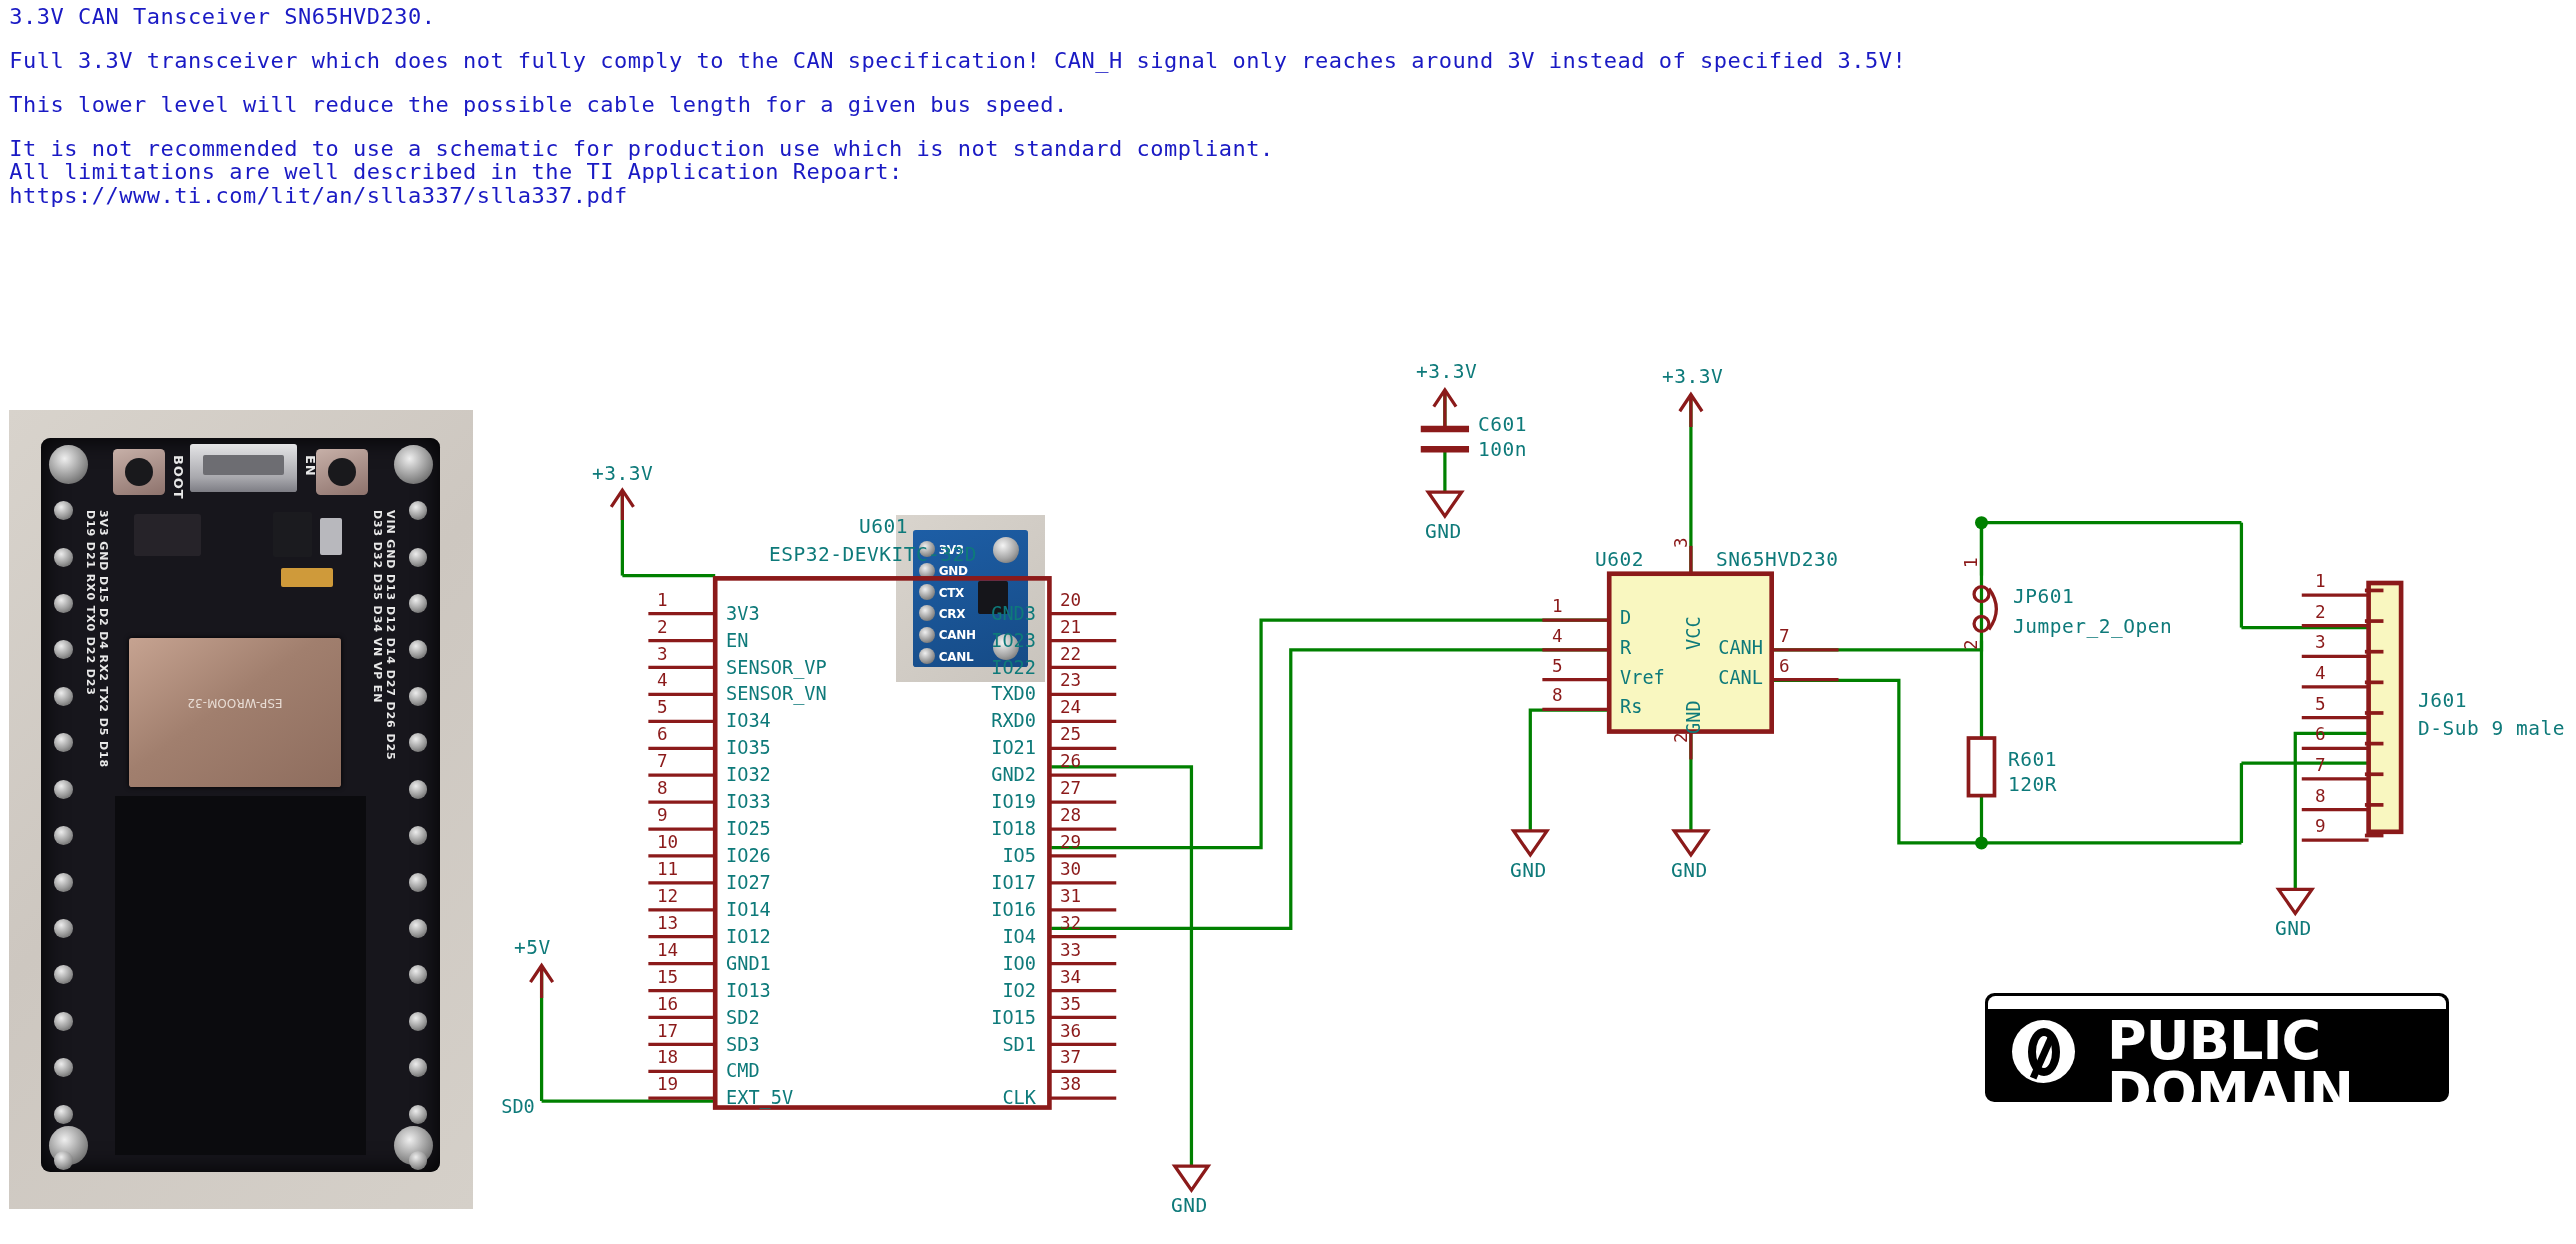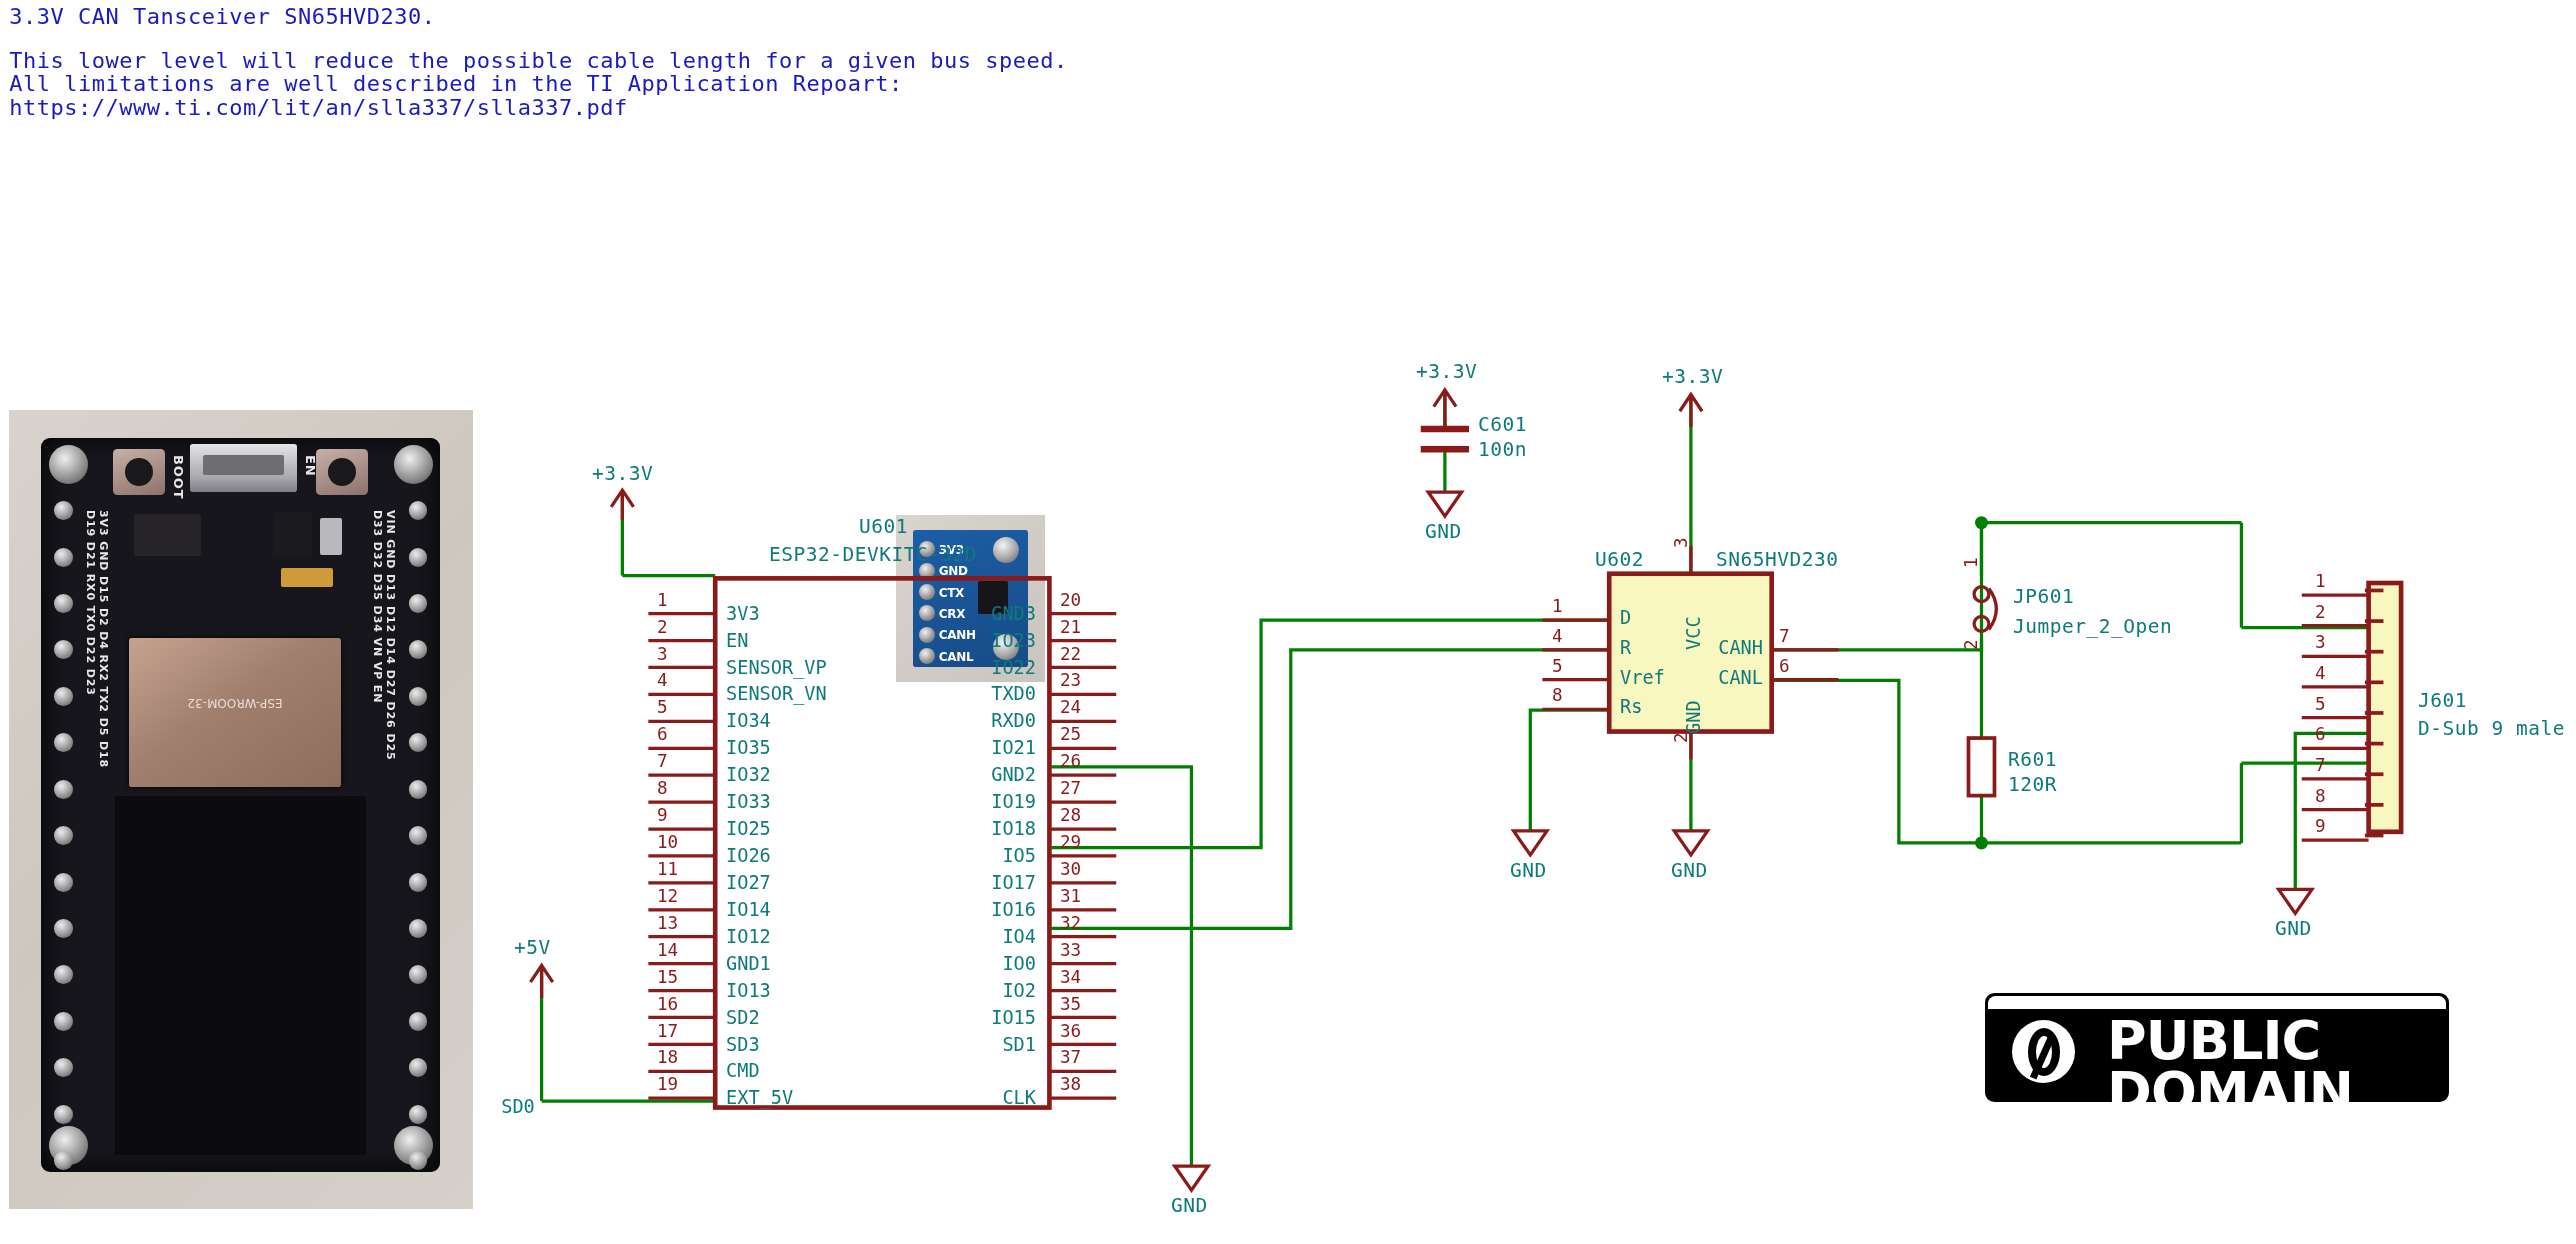--- a/index.html
+++ b/index.html
@@ -83,21 +83,23 @@
   .pnum{position:absolute;color:#8b1a1a;font-size:17.6px;white-space:pre;
      font-family:"DejaVu Sans Mono","Liberation Mono",monospace;}
   .pname{position:absolute;color:#0e7a7a;font-size:18.6px;white-space:pre;
      font-family:"DejaVu Sans Mono","Liberation Mono",monospace;}
 </style>
 </head>
 <body>
 
 <div id="notes">
   <div class="note">3.3V CAN Tansceiver SN65HVD230.</div>
+  <div class="note gap">Full 3.3V transceiver which does not fully comply to the CAN specification! CAN_H signal only reaches around 3V instead of specified 3.5V!</div>
   <div class="note gap">This lower level will reduce the possible cable length for a given bus speed.</div>
+  <div class="note gap">It is not recommended to use a schematic for production use which is not standard compliant.</div>
   <div class="note tight">All limitations are well described in the TI Application Repoart:</div>
   <div class="note tight">https://www.ti.com/lit/an/slla337/slla337.pdf</div>
 </div>
 
 <div id="esp-photo" class="photo">
   <div id="esp-pcb">
     <div class="esp-hole" style="left:7.4px;top:7.4px"></div>
     <div class="esp-hole" style="right:7.4px;top:7.4px"></div>
     <div class="esp-hole" style="left:7.4px;bottom:7.4px"></div>
     <div class="esp-hole" style="right:7.4px;bottom:7.4px"></div>

